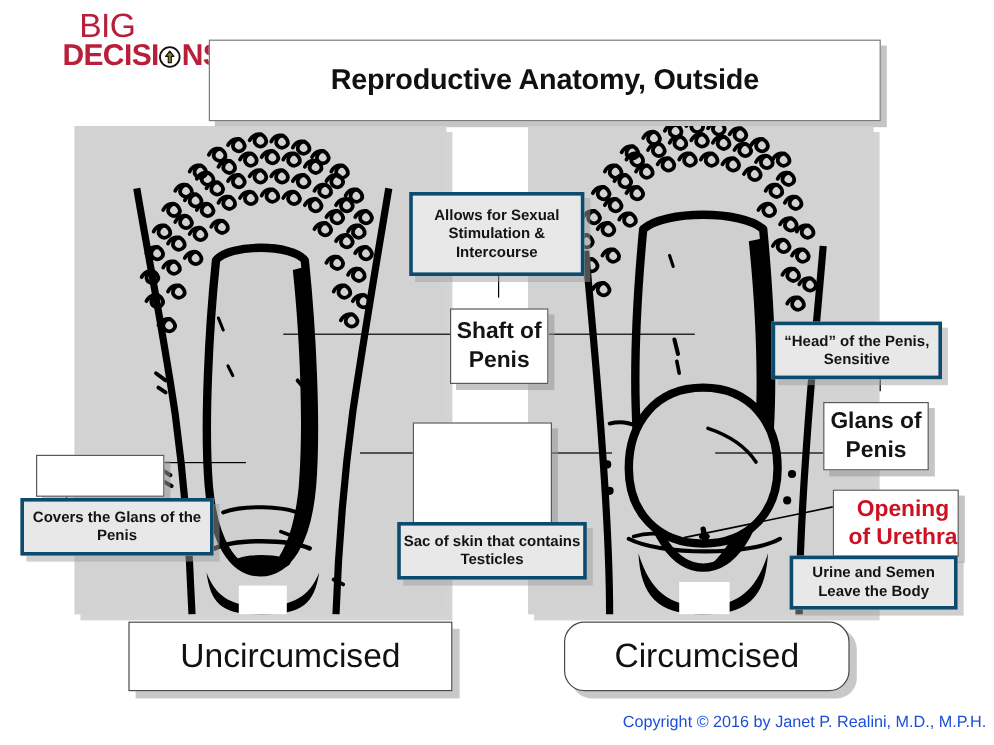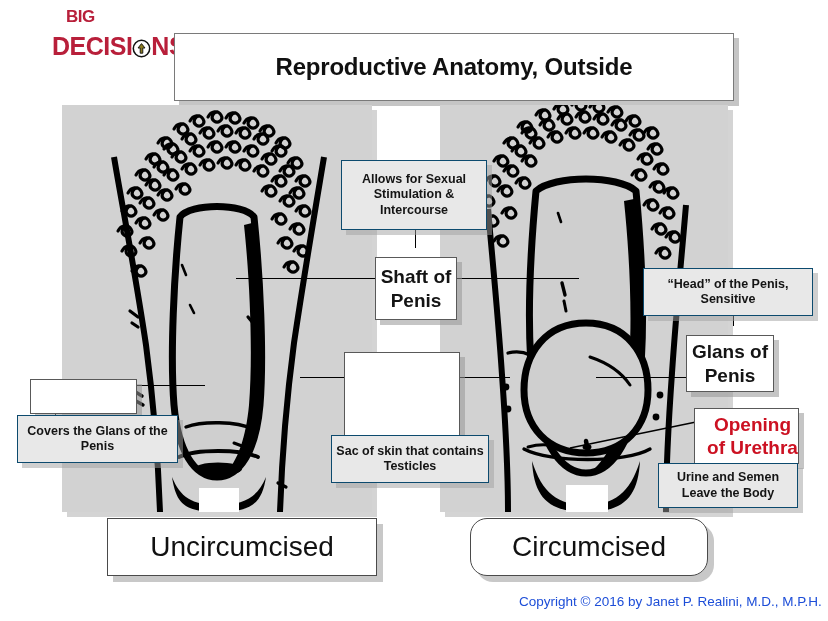--- a/index.html
+++ b/index.html
@@ -24,22 +24,22 @@
     position: absolute;
     left: 52px;
     top: 8px;
     width: 130px;
     height: 62px;
   }
   #logo-big {
     position: absolute;
     left: 14px;
     top: 0px;
-    font-size: 17px;
-    font-weight: bold;
+    font-size: 28px;
+    font-weight: normal;
     letter-spacing: -0.5px;
     color: #B81F3A;
     font-family: "Liberation Sans", sans-serif;
     line-height: 1;
   }
   #logo-dec-wrap {
     position: absolute;
     left: 0px;
     top: 26px;
     font-size: 25px;
@@ -120,37 +120,37 @@
     line-height: 1.22;
     color: #141414;
   }
   .lbl-white {
     background: #ffffff;
     border: 1.4px solid #595959;
     box-shadow: 5px 5px 0 0 rgba(150,150,150,0.55);
   }
   .lbl-gray {
     background: #e8e8e8;
-    border: 1px solid #0c4a6e;
+    border: 3px solid #0c4a6e;
     box-shadow: 5px 5px 0 0 rgba(160,160,160,0.5);
   }
   .lbl-bold-lg { font-size: 19px; font-weight: bold; margin-top: 10px; }
   .lbl-bold-sm { font-size: 12.5px; font-weight: bold; }
   .lbl-red { color: #CC1122; }
 
   
   #box-stim      { left: 341px; top: 160px; width: 146px; height: 70px; }
   #box-shaft     { left: 375px; top: 247px; width: 82px;  height: 63px; }
   #box-blank-mid { left: 344px; top: 342px; width: 116px; height: 90px; }
   #box-sac       { left: 331px; top: 435px; width: 158px; height: 48px; }
 
   #box-blank-left { left: 30px; top: 369px; width: 107px; height: 35px; }
   #box-covers     { left: 17px; top: 415px; width: 161px; height: 48px; }
 
-  #box-head      { left: 643px; top: 268px; width: 170px; height: 48px; }
+  #box-head      { left: 643px; top: 268px; width: 142px; height: 48px; }
   #box-glans     { left: 686px; top: 325px; width: 88px;  height: 57px; }
   #box-opening   { left: 694px; top: 398px; width: 105px; height: 56px; padding-left: 12px; }
   #box-urine     { left: 658px; top: 463px; width: 140px; height: 45px; }
 
   
   .caption {
     position: absolute;
     box-sizing: border-box;
     background: #ffffff;
     border: 1.8px solid #4a4a4a;

